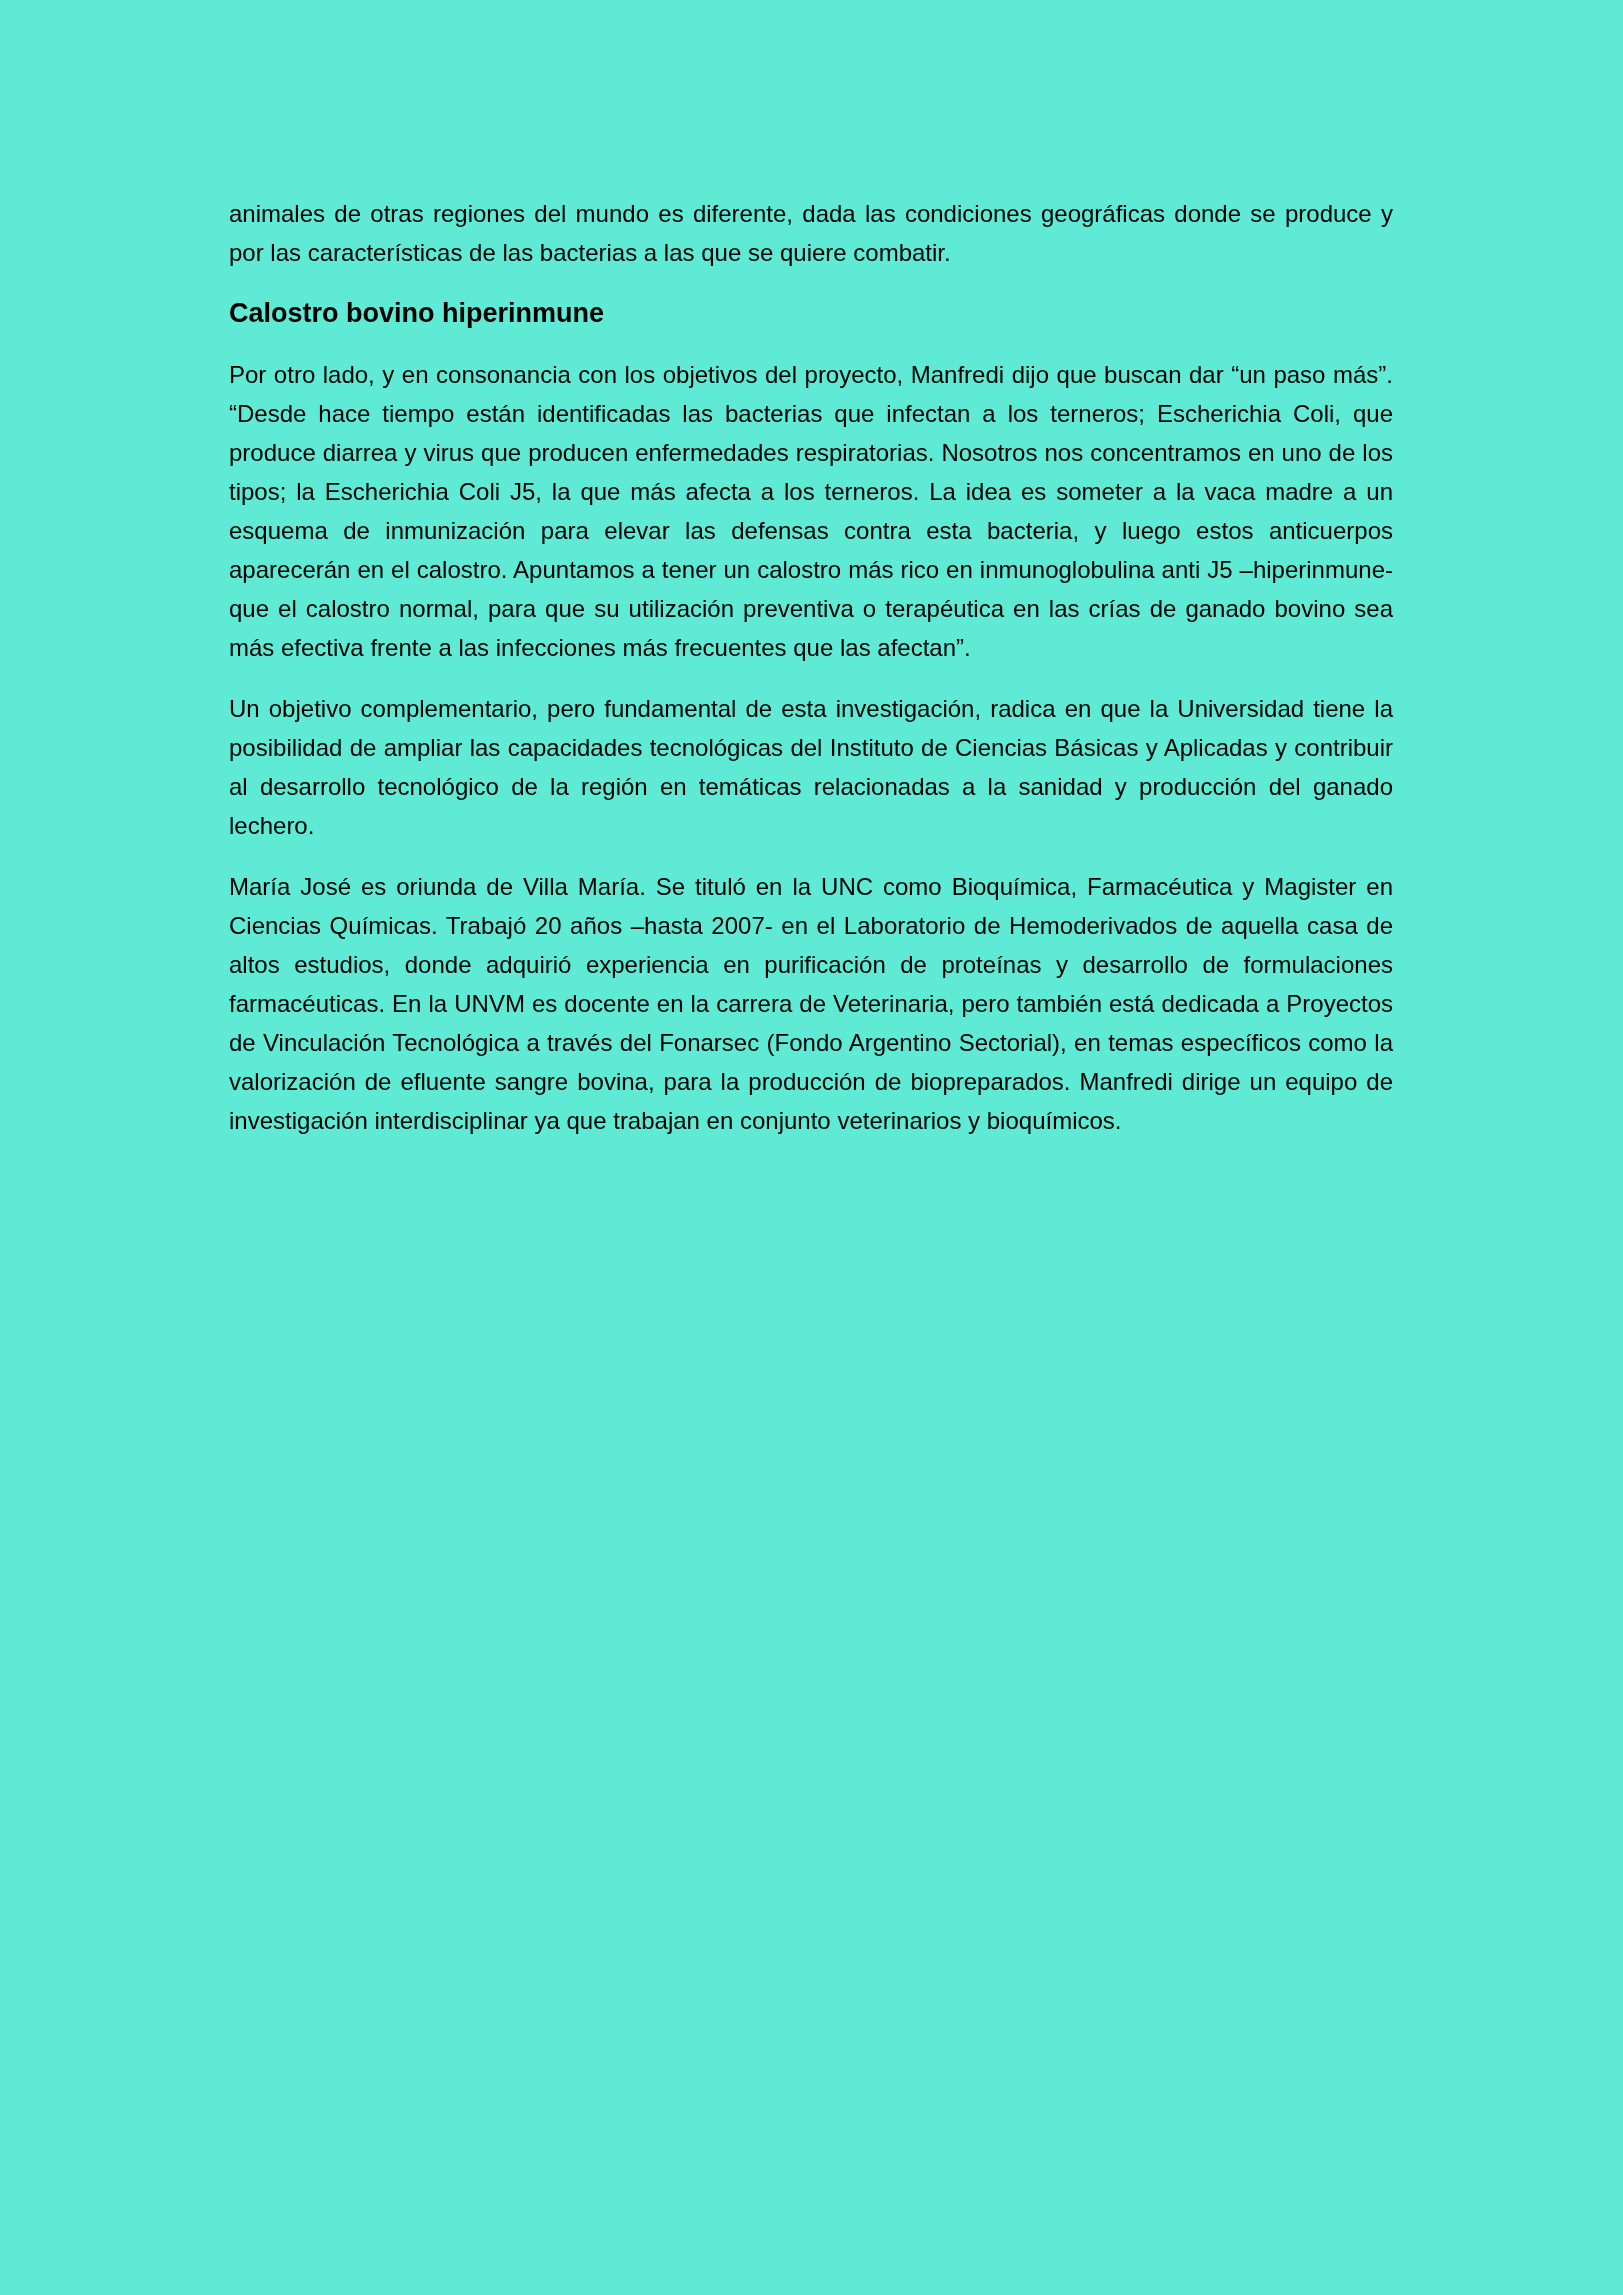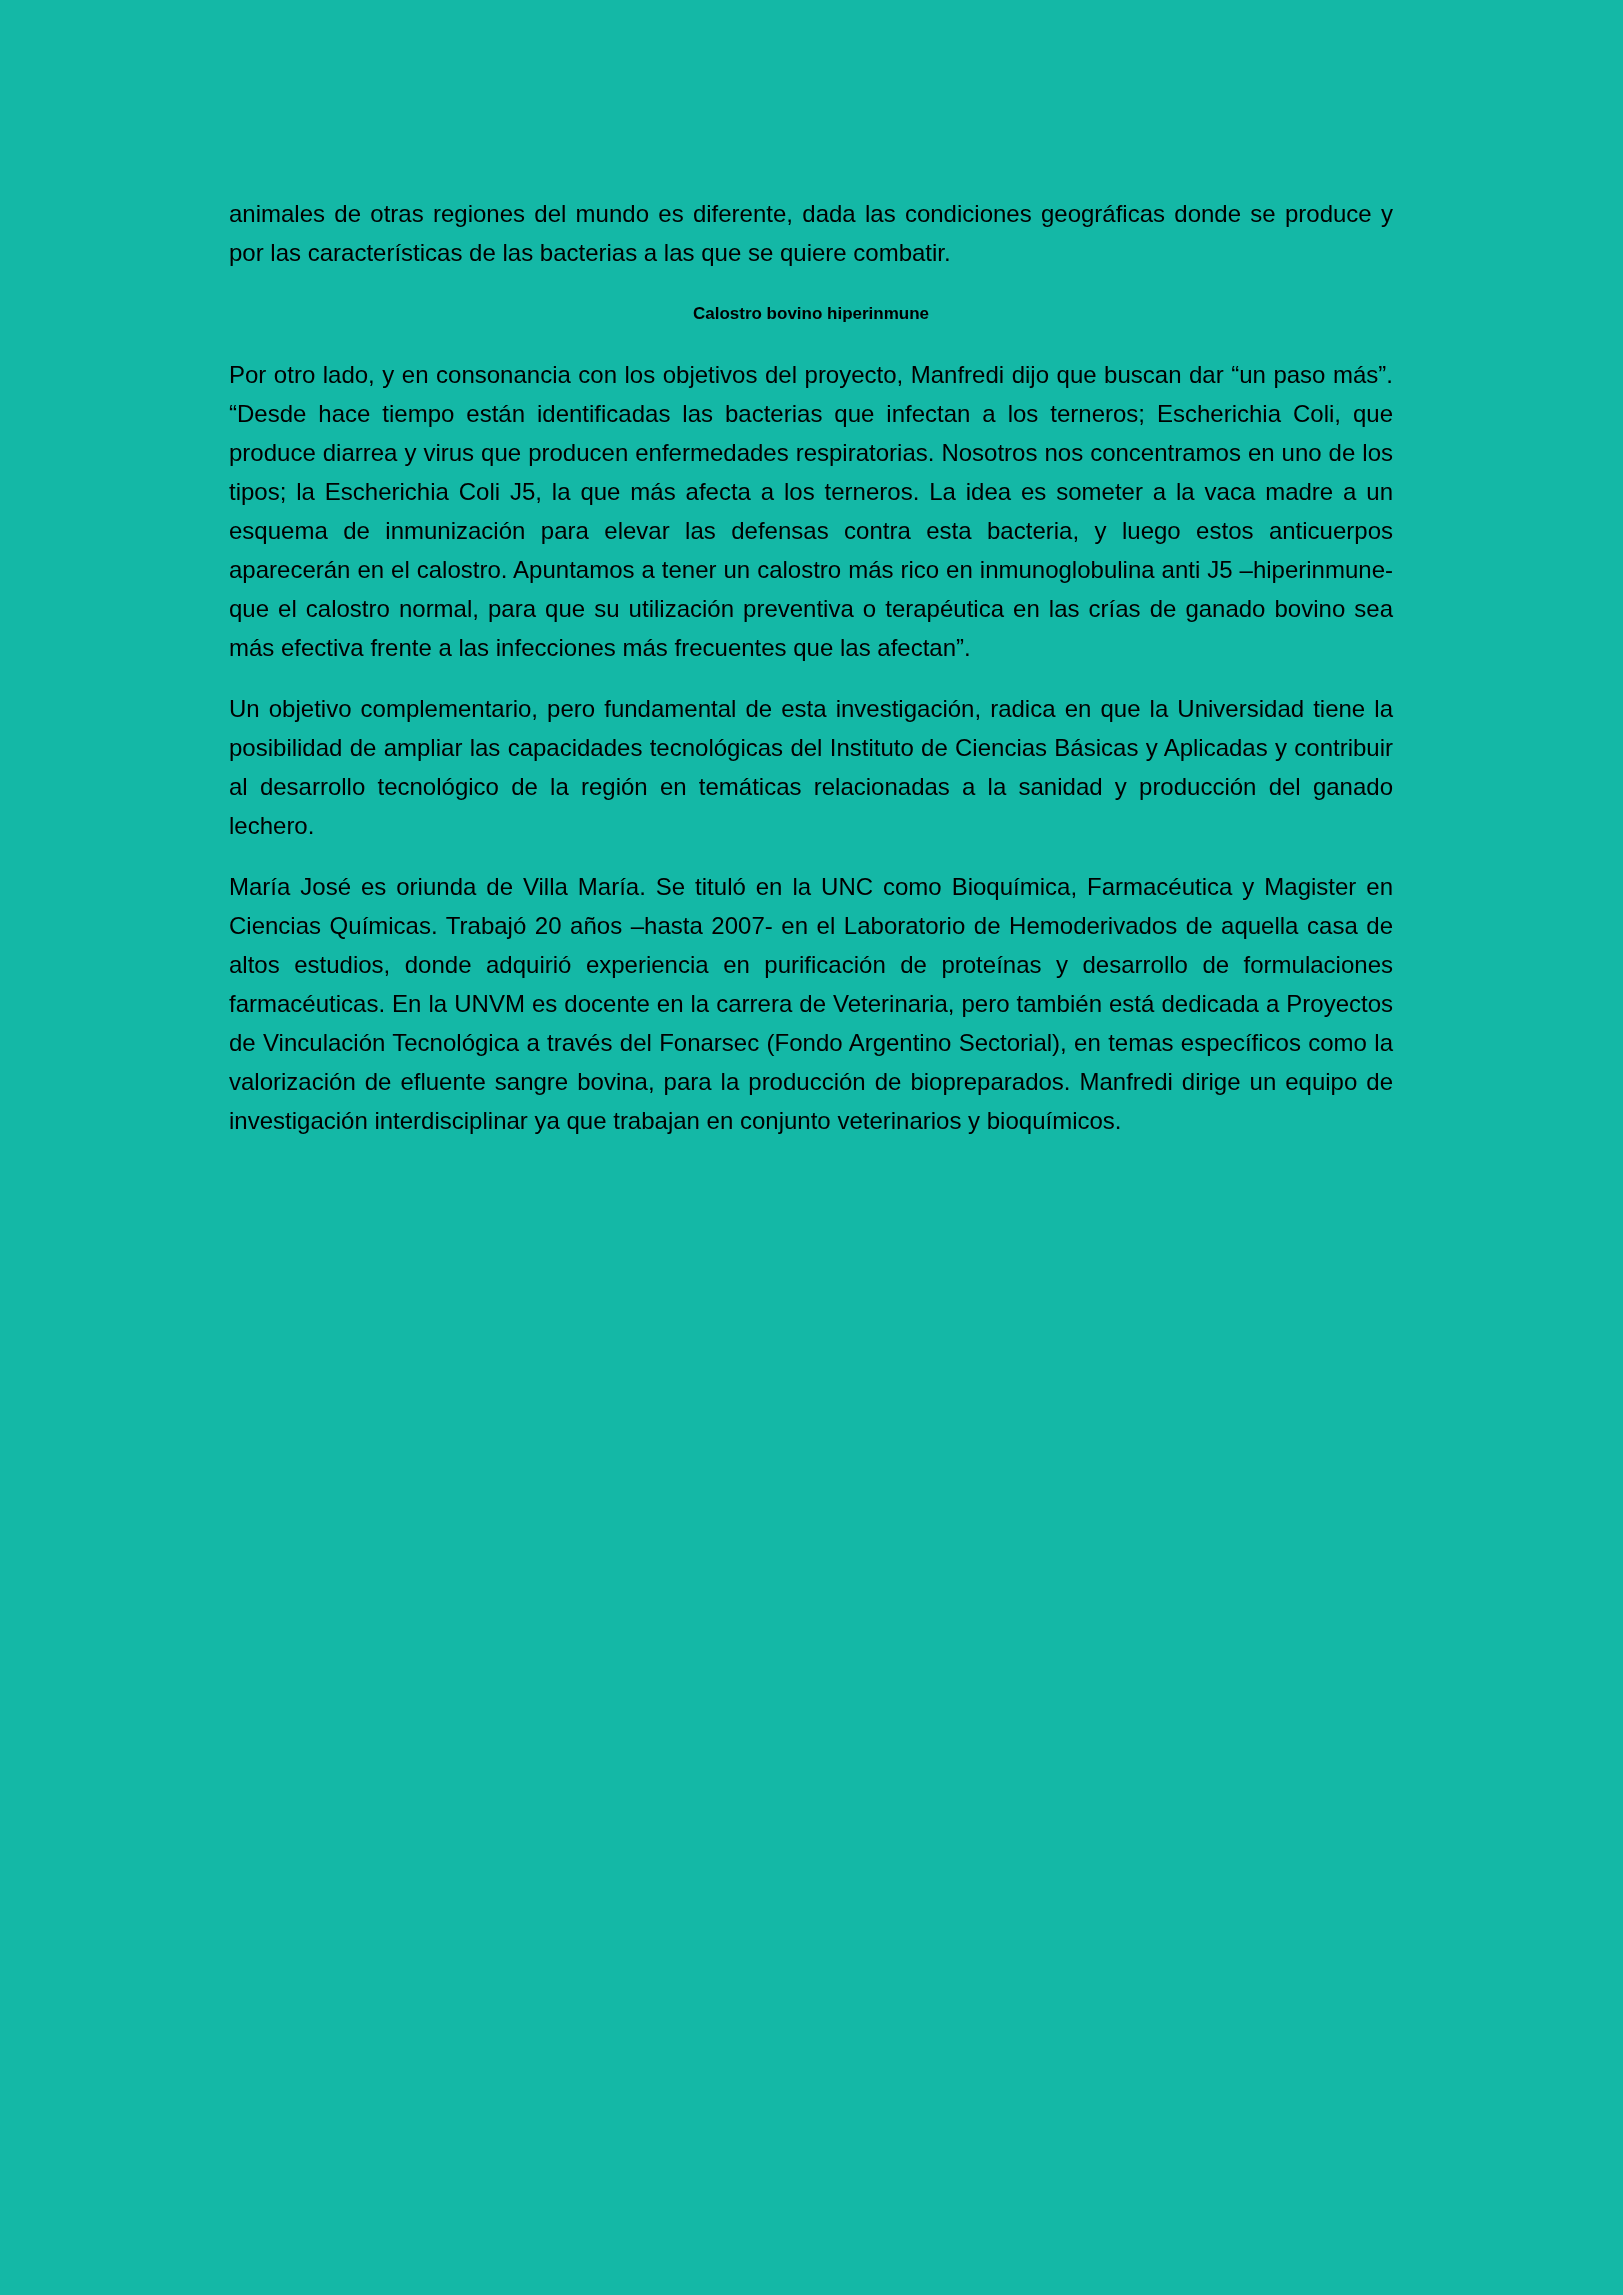--- a/index.html
+++ b/index.html
@@ -5,43 +5,43 @@
 <style>
   html, body {
     margin: 0;
     padding: 0;
     background: #ffffff;
   }
   .page {
     position: relative;
     width: 1623px;
     height: 2295px;
-    background: #14b8a6;
+    background: #5eead4;
     overflow: hidden;
   }
   .content {
     position: absolute;
     left: 229px;
     top: 194px;
     width: 1164px;
     color: #000000;
     font-family: "Liberation Sans", sans-serif;
     font-size: 24px;
     line-height: 39px;
   }
   .para {
     margin: 0 0 22px 0;
     text-align: justify;
     text-justify: inter-word;
   }
   .heading {
     margin: 0 0 22px 0;
-    font-size: 17px;
+    font-size: 27px;
     font-weight: 700;
-    text-align: center;
+    text-align: left;
     line-height: 39px;
   }
 </style>
 </head>
 <body>
 
 <div class="page">
   <div class="content">
     <p class="para">animales de otras regiones del mundo es diferente, dada las condiciones geográficas donde se produce y por las características de las bacterias a las que se quiere combatir.</p>
 

